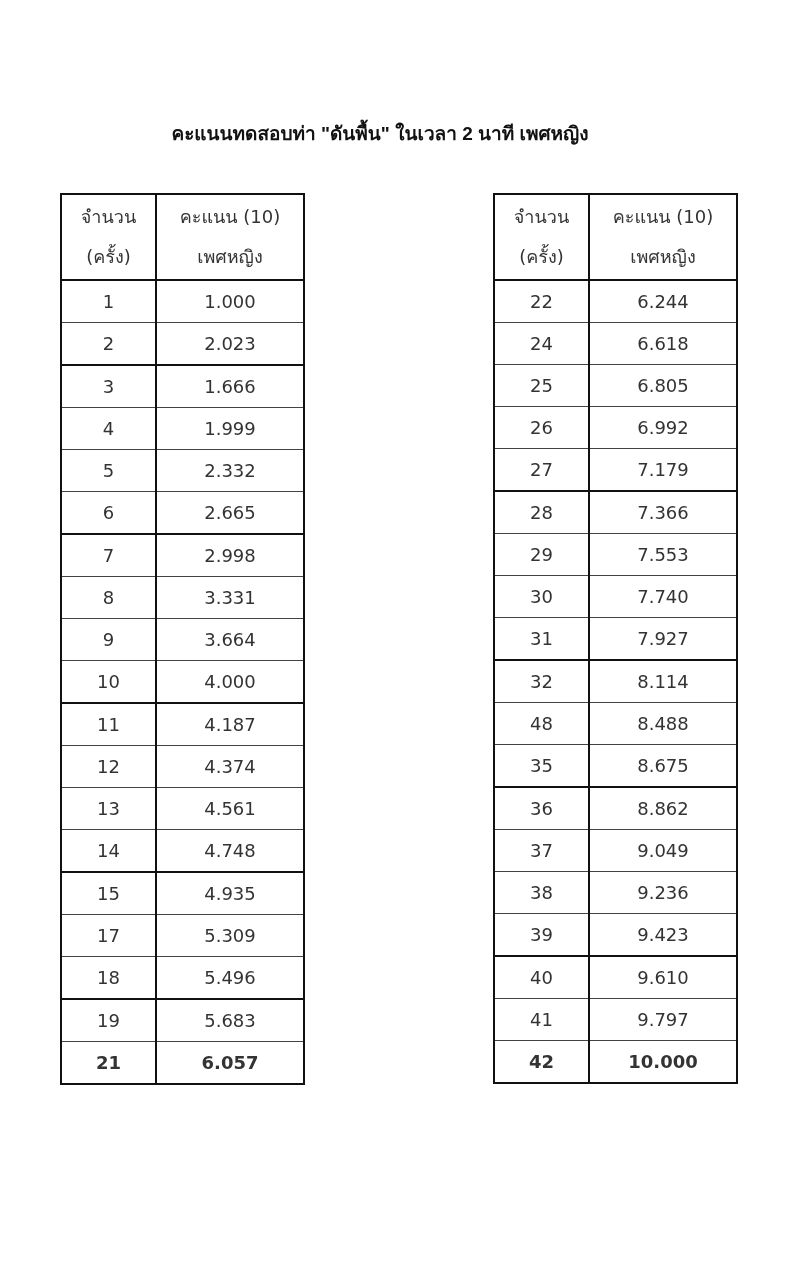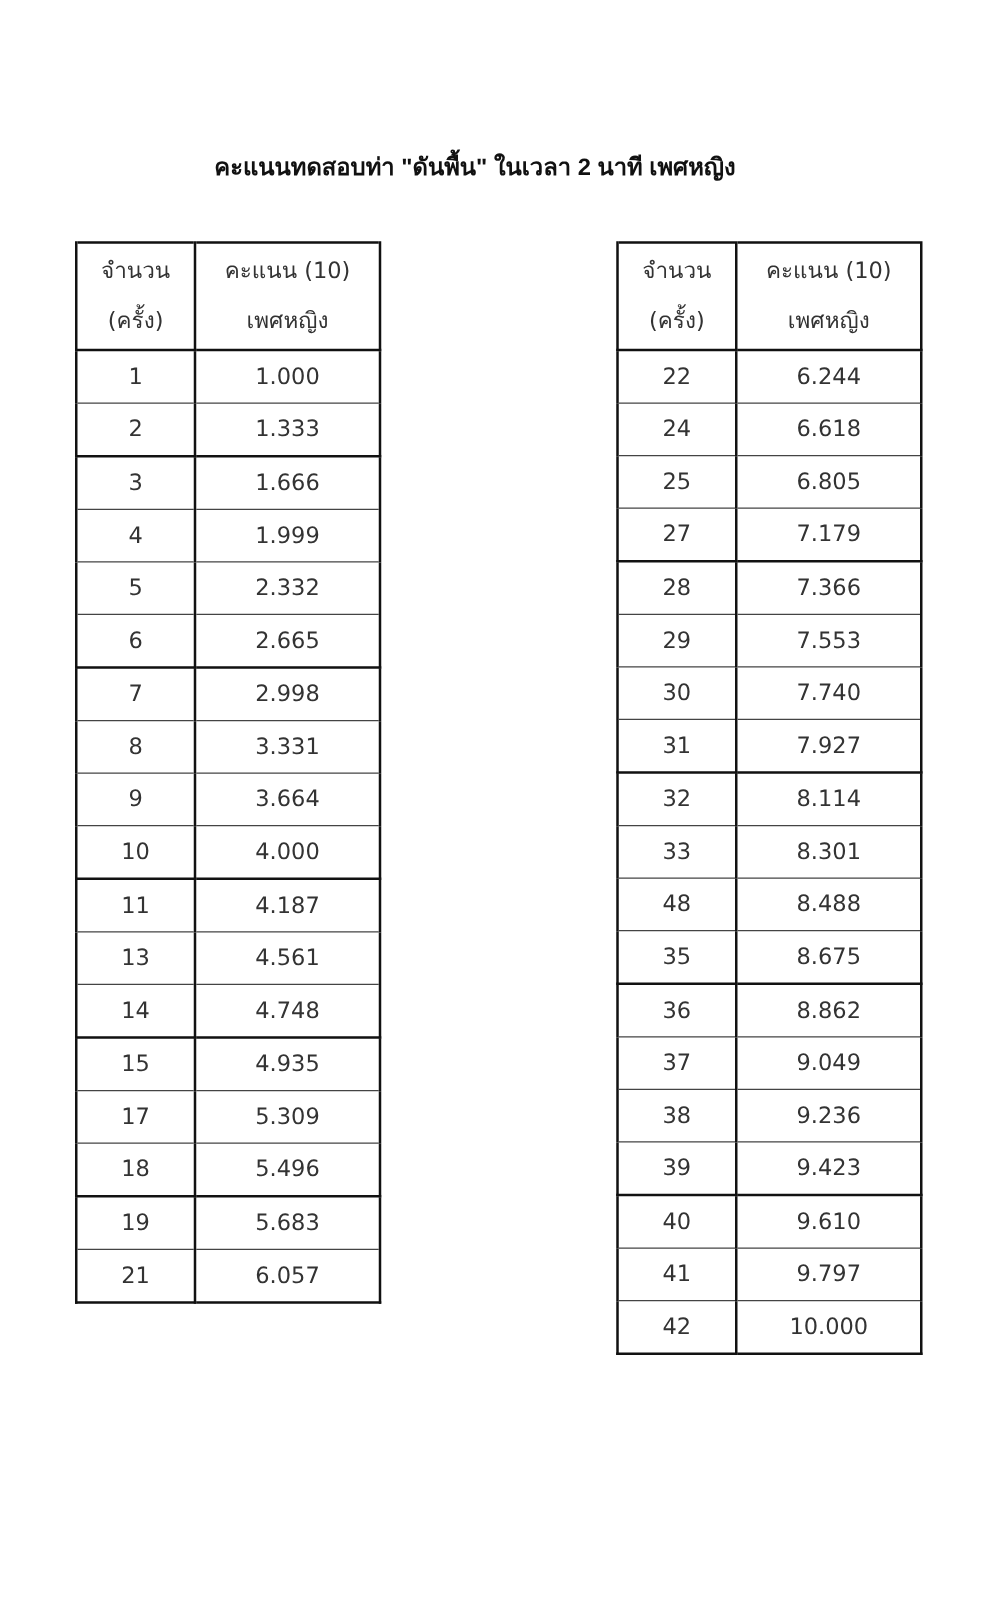--- a/index.html
+++ b/index.html
@@ -21,21 +21,21 @@
   .tbl.left { left: 60px; }
   .tbl.right { left: 493px; }
   .tbl th, .tbl td {
     border-left: 2px solid #111; border-right: 2px solid #111;
     text-align: center; padding: 0; font-weight: normal;
     font-size: 18px; color: #333;
   }
   .tbl th { height: 84px; border-bottom: 2px solid #111; line-height: 40px; vertical-align: middle; border-radius: 17px; }
   .tbl td { height: 41px; border-bottom: 1px solid #444; }
   .tbl tr.thick td { border-bottom: 2px solid #111; }
-  .tbl tr:last-child td { border-bottom: 2px solid #111; }
+  .tbl tr:last-child td { border-bottom: 2px solid #111; font-weight: bold; }
   .c1 { width: 93px; }
   .c2 { width: 146px; margin-left: 20px; }
 </style>
 </head>
 <body>
 
 <div class="title">คะแนนทดสอบท่า "ดันพื้น" ในเวลา 2 นาที เพศหญิง</div>
 
 <table class="tbl left">
   <thead>
@@ -50,21 +50,21 @@
       </th>
     </tr>
   </thead>
   <tbody>
       <tr>
         <td class="c1">1</td>
         <td class="c2">1.000</td>
       </tr>
       <tr class="thick">
         <td class="c1">2</td>
-        <td class="c2">1.333</td>
+        <td class="c2">2.023</td>
       </tr>
       <tr>
         <td class="c1">3</td>
         <td class="c2">1.666</td>
       </tr>
       <tr>
         <td class="c1">4</td>
         <td class="c2">1.999</td>
       </tr>
       <tr>
@@ -87,20 +87,24 @@
         <td class="c1">9</td>
         <td class="c2">3.664</td>
       </tr>
       <tr class="thick">
         <td class="c1">10</td>
         <td class="c2">4.000</td>
       </tr>
       <tr>
         <td class="c1">11</td>
         <td class="c2">4.187</td>
+      </tr>
+      <tr>
+        <td class="c1">12</td>
+        <td class="c2">4.374</td>
       </tr>
       <tr>
         <td class="c1">13</td>
         <td class="c2">4.561</td>
       </tr>
       <tr class="thick">
         <td class="c1">14</td>
         <td class="c2">4.748</td>
       </tr>
       <tr>
@@ -145,20 +149,24 @@
         <td class="c2">6.244</td>
       </tr>
       <tr>
         <td class="c1">24</td>
         <td class="c2">6.618</td>
       </tr>
       <tr>
         <td class="c1">25</td>
         <td class="c2">6.805</td>
       </tr>
+      <tr>
+        <td class="c1">26</td>
+        <td class="c2">6.992</td>
+      </tr>
       <tr class="thick">
         <td class="c1">27</td>
         <td class="c2">7.179</td>
       </tr>
       <tr>
         <td class="c1">28</td>
         <td class="c2">7.366</td>
       </tr>
       <tr>
         <td class="c1">29</td>
@@ -170,24 +178,20 @@
       </tr>
       <tr class="thick">
         <td class="c1">31</td>
         <td class="c2">7.927</td>
       </tr>
       <tr>
         <td class="c1">32</td>
         <td class="c2">8.114</td>
       </tr>
       <tr>
-        <td class="c1">33</td>
-        <td class="c2">8.301</td>
-      </tr>
-      <tr>
         <td class="c1">48</td>
         <td class="c2">8.488</td>
       </tr>
       <tr class="thick">
         <td class="c1">35</td>
         <td class="c2">8.675</td>
       </tr>
       <tr>
         <td class="c1">36</td>
         <td class="c2">8.862</td>

